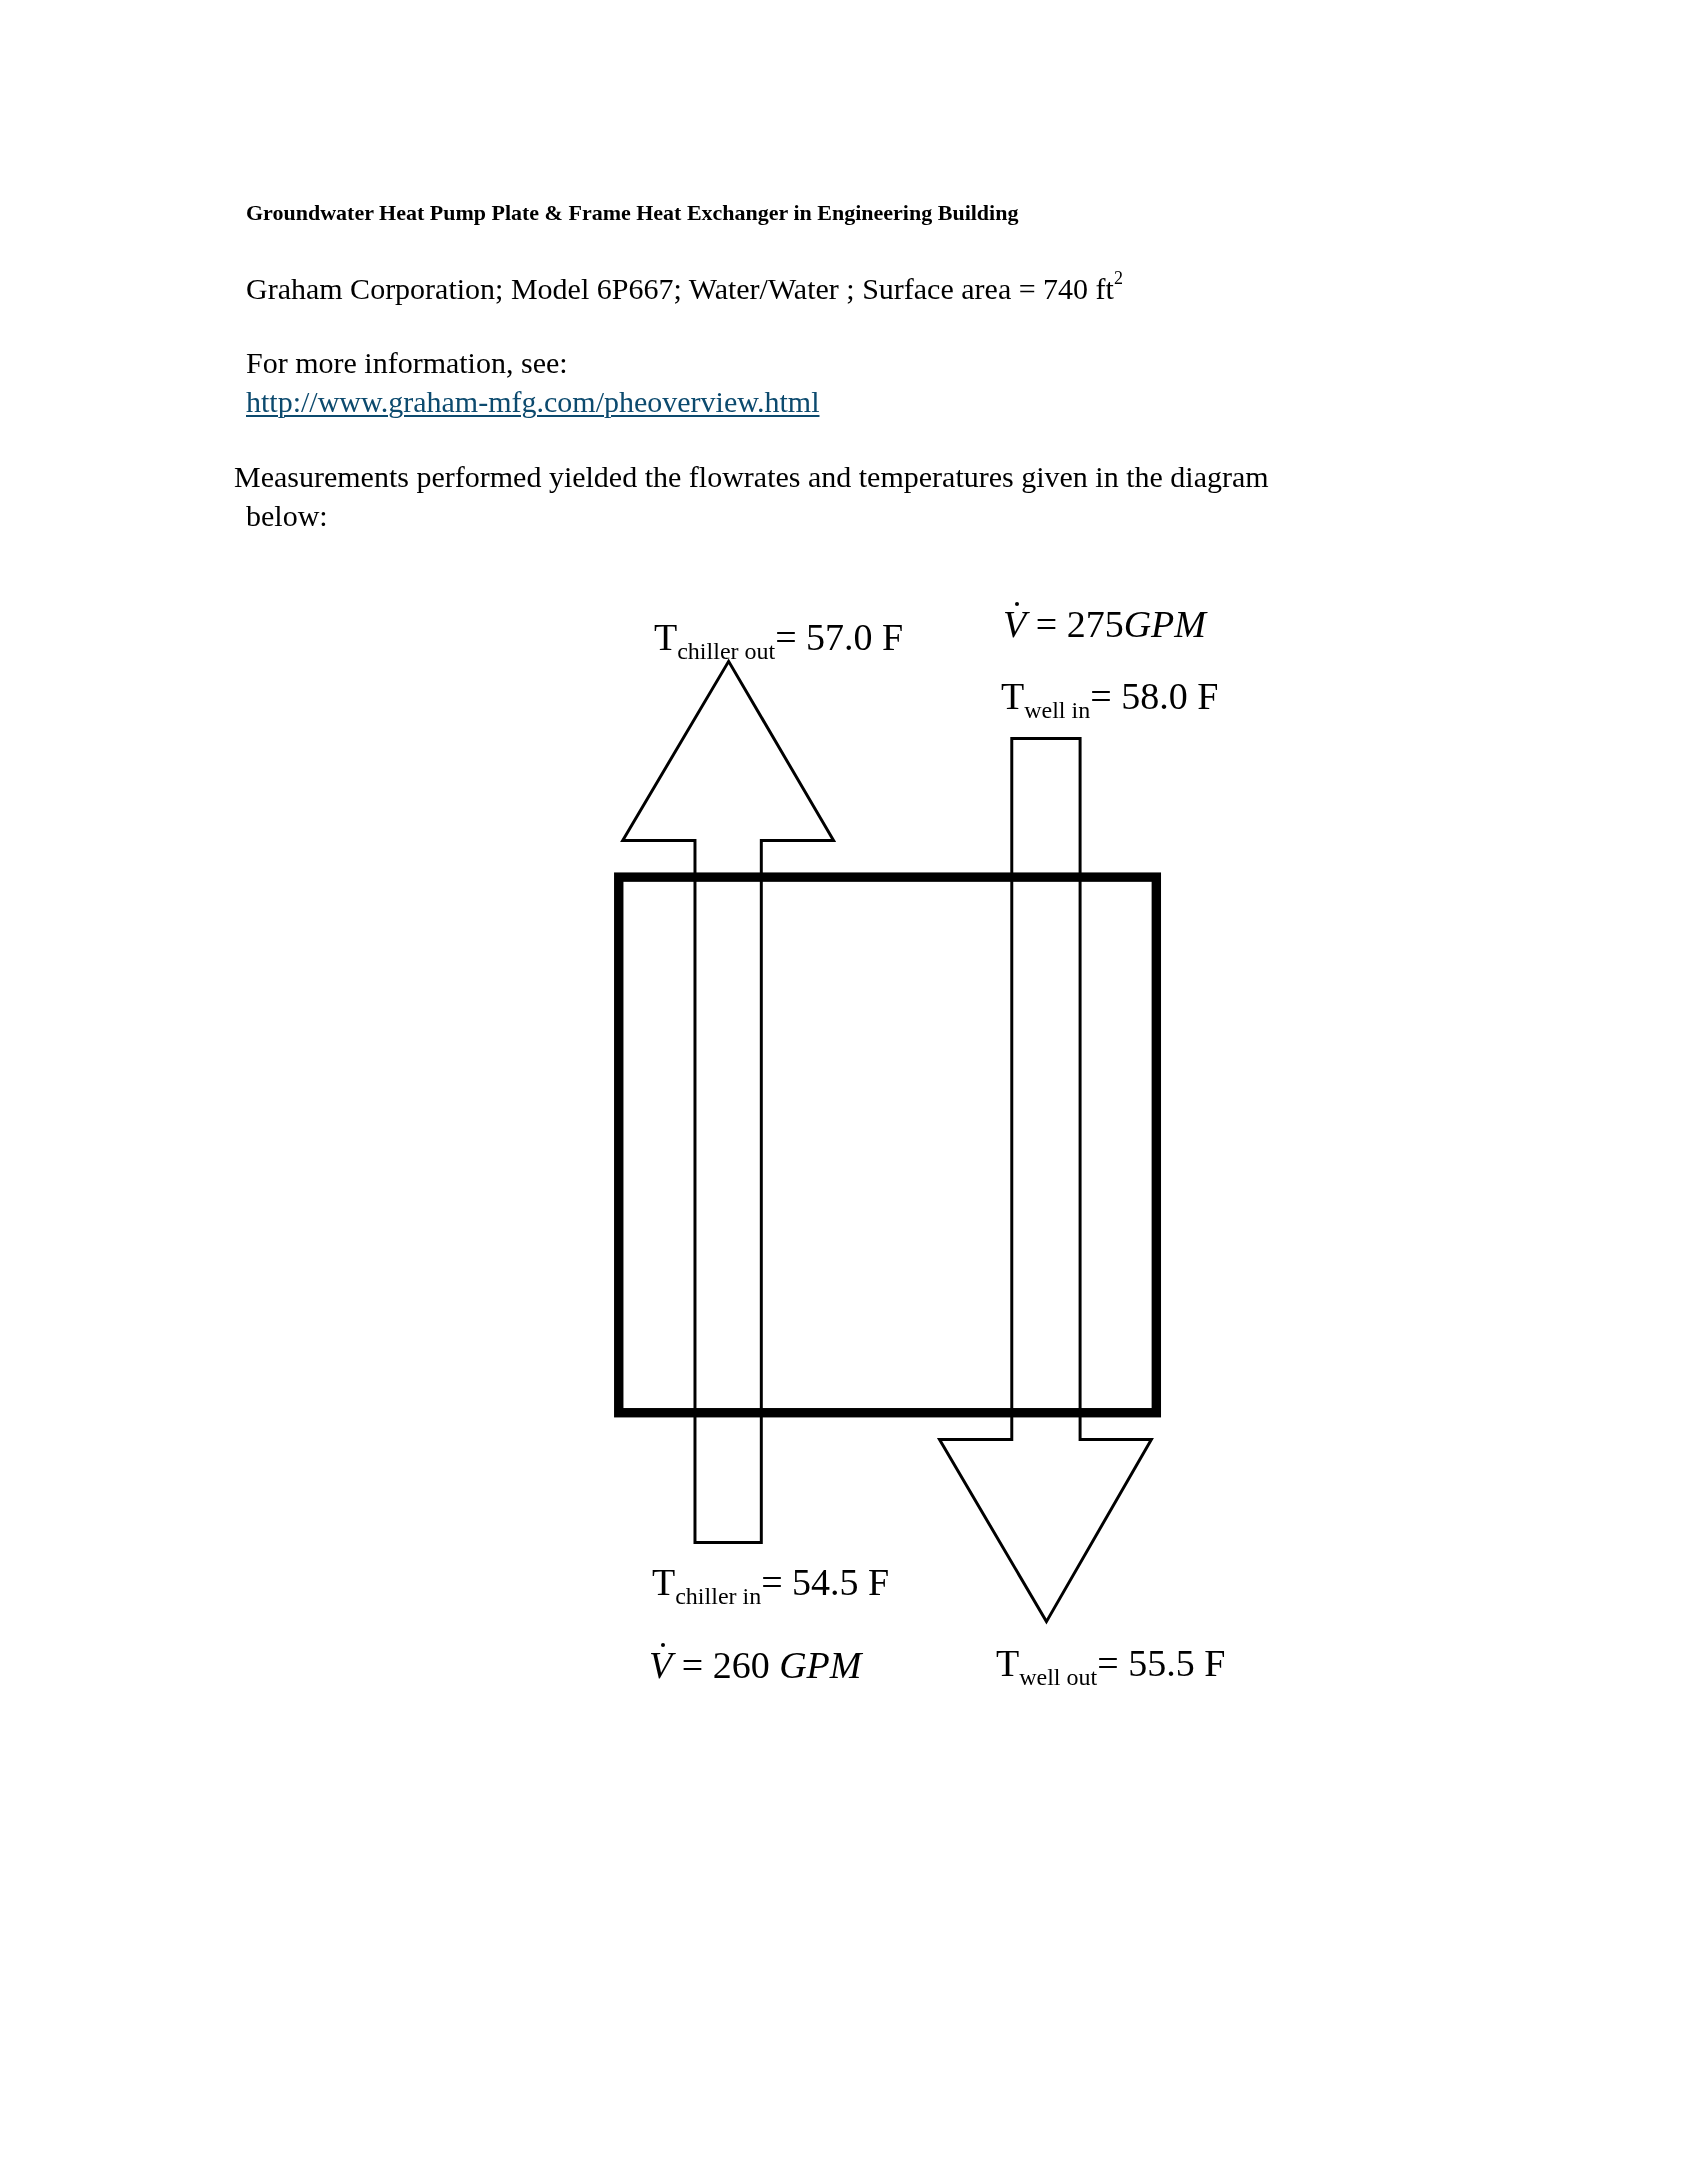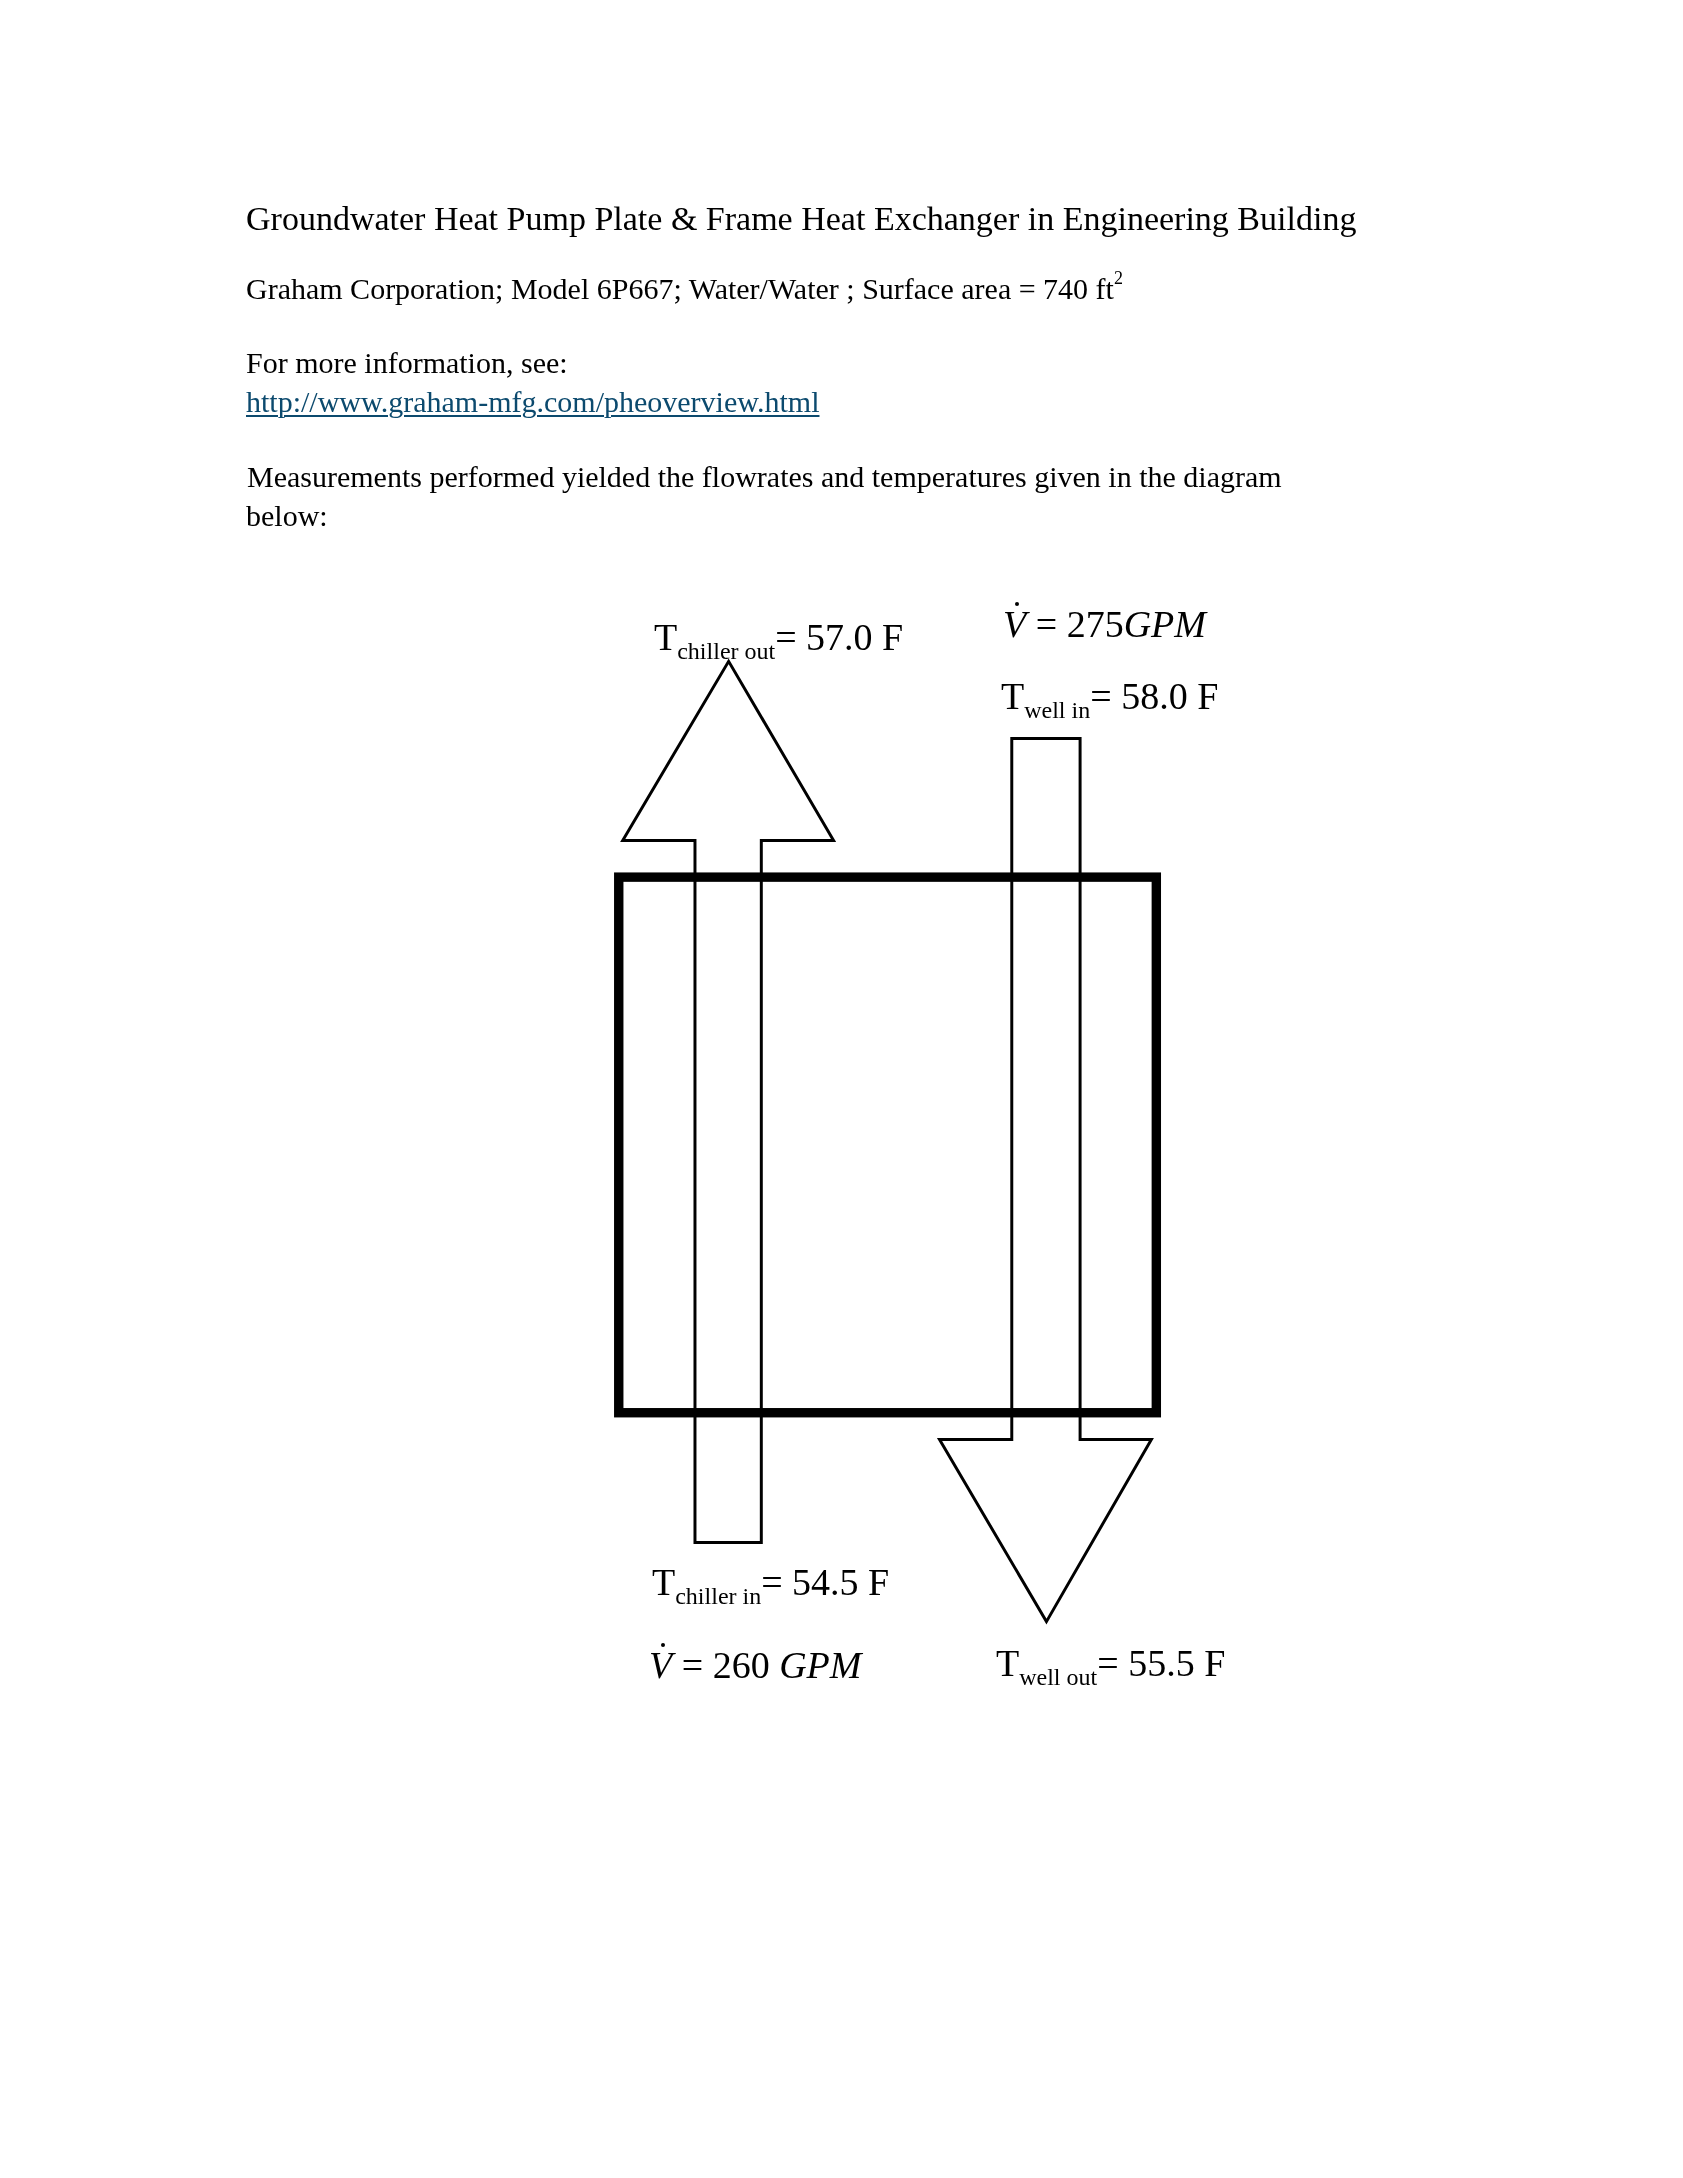--- a/index.html
+++ b/index.html
@@ -1,24 +1,24 @@
 <!DOCTYPE html>
 <html><head>
 <meta charset="utf-8">
 <style>
   html, body { margin: 0; padding: 0; background: #ffffff; }
   body { width: 1683px; height: 2178px; position: relative; overflow: hidden;
          font-family: "Liberation Serif", "DejaVu Serif", serif; color: #000; }
   .txt { position: absolute; white-space: nowrap; line-height: 1; }
-  .title { left: 246px; top: 202px; font-size: 34px; font-weight: normal; }
+  .title { left: 246px; top: 202px; font-size: 22px; font-weight: bold; }
   .body { font-size: 30px; }
   .line1 { left: 246px; top: 274px; }
   .line2 { left: 246px; top: 348px; }
   .link { left: 246px; top: 387px; color: #0c4a6e; text-decoration: underline; text-decoration-thickness: 2px; text-underline-offset: 3px; }
-  .line3 { left: 247px; top: 462px; }
+  .line3 { left: 234px; top: 462px; }
   .line4 { left: 246px; top: 501px; }
   sup.sq { font-size: 18px; position: relative; top: -4px; vertical-align: super; line-height: 0; }
 
   .lbl { position: absolute; white-space: nowrap; line-height: 1; font-size: 38px; }
   .lbl .sub { font-size: 24px; position: relative; top: 9px; }
   .lbl .math { font-style: italic; }
   .vdot { position: relative; display: inline-block; font-style: italic; }
   .vdot::after { content: ""; position: absolute; left: 52%; top: -3px; width: 4px; height: 4px;
                  border-radius: 50%; background: #000; }
   .diagram { position: absolute; left: 0; top: 0; width: 1683px; height: 2178px; pointer-events: none; }

